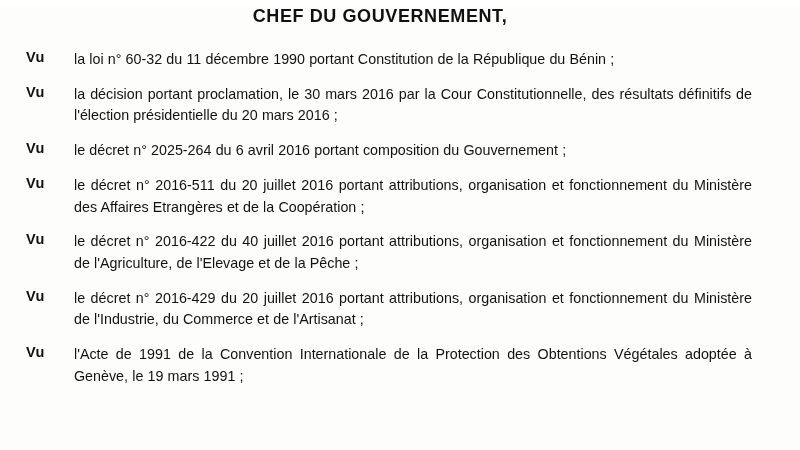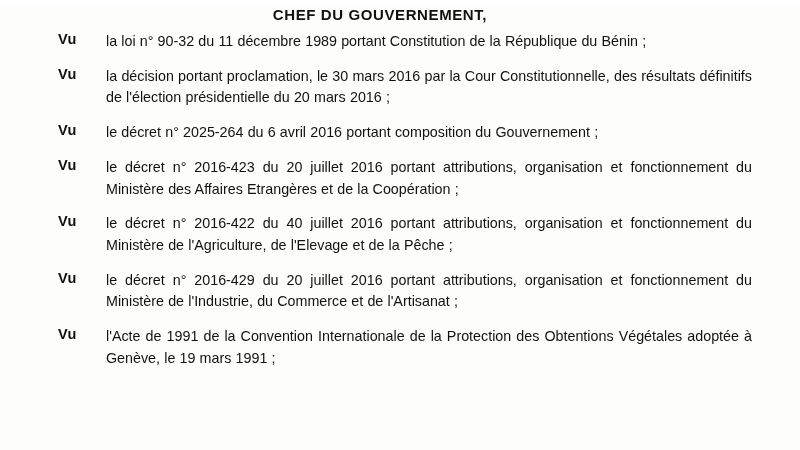--- a/index.html
+++ b/index.html
@@ -17,30 +17,30 @@
   .page {
     position: relative;
     width: 800px;
     height: 450px;
     background: #fdfdfc;
     box-sizing: border-box;
     padding: 0;
   }
   .doc-title {
     text-align: center;
-    font-size: 15px;
+    font-size: 18px;
     font-weight: bold;
     letter-spacing: 0.6px;
     margin: 6px 0 0 0;
     padding-right: 40px;
     color: #111;
   }
   .clauses {
-    margin-top: 8px;
-    padding-left: 58px;
+    margin-top: 22px;
+    padding-left: 26px;
     padding-right: 48px;
   }
   .clause {
     display: flex;
     align-items: flex-start;
     margin-bottom: 13px;
   }
   .clause-marker {
     flex: 0 0 48px;
     font-size: 14.5px;
@@ -73,36 +73,36 @@
 <body>
 
 <div class="page">
 
   <div class="doc-title">CHEF DU GOUVERNEMENT,</div>
 
   <div class="clauses">
 
     <div class="clause">
       <div class="clause-marker">Vu</div>
-      <div class="clause-text">la loi n° 90-32 du 11 décembre 1989 portant Constitution de la République du Bénin ;</div>
+      <div class="clause-text">la loi n° 60-32 du 11 décembre 1990 portant Constitution de la République du Bénin ;</div>
     </div>
 
     <div class="clause">
       <div class="clause-marker">Vu</div>
       <div class="clause-text">la décision portant proclamation, le 30 mars 2016 par la Cour Constitutionnelle, des résultats définitifs de l'élection présidentielle du 20 mars 2016 ;</div>
     </div>
 
     <div class="clause">
       <div class="clause-marker">Vu</div>
       <div class="clause-text">le décret n° 2025-264 du 6 avril 2016 portant composition du Gouvernement ;</div>
     </div>
 
     <div class="clause">
       <div class="clause-marker">Vu</div>
-      <div class="clause-text">le décret n° 2016-423 du 20 juillet 2016 portant attributions, organisation et fonctionnement du Ministère des Affaires Etrangères et de la Coopération ;</div>
+      <div class="clause-text">le décret n° 2016-511 du 20 juillet 2016 portant attributions, organisation et fonctionnement du Ministère des Affaires Etrangères et de la Coopération ;</div>
     </div>
 
     <div class="clause">
       <div class="clause-marker">Vu</div>
       <div class="clause-text">le décret n° 2016-422 du 40 juillet 2016 portant attributions, organisation et fonctionnement du Ministère de l'Agriculture, de l'Elevage et de la Pêche ;</div>
     </div>
 
     <div class="clause">
       <div class="clause-marker">Vu</div>
       <div class="clause-text">le décret n° 2016-429 du 20 juillet 2016 portant attributions, organisation et fonctionnement du Ministère de l'Industrie, du Commerce et de l'Artisanat ;</div>

